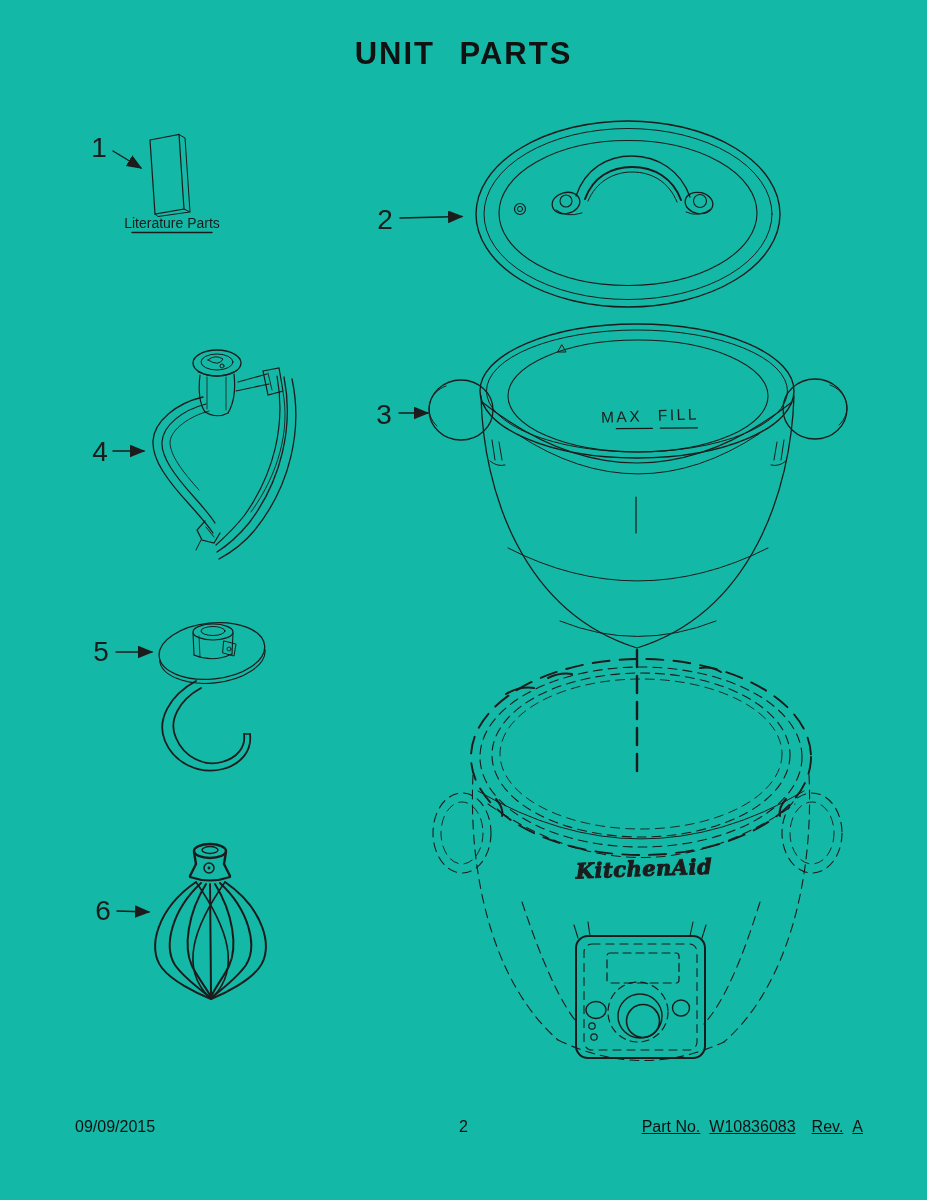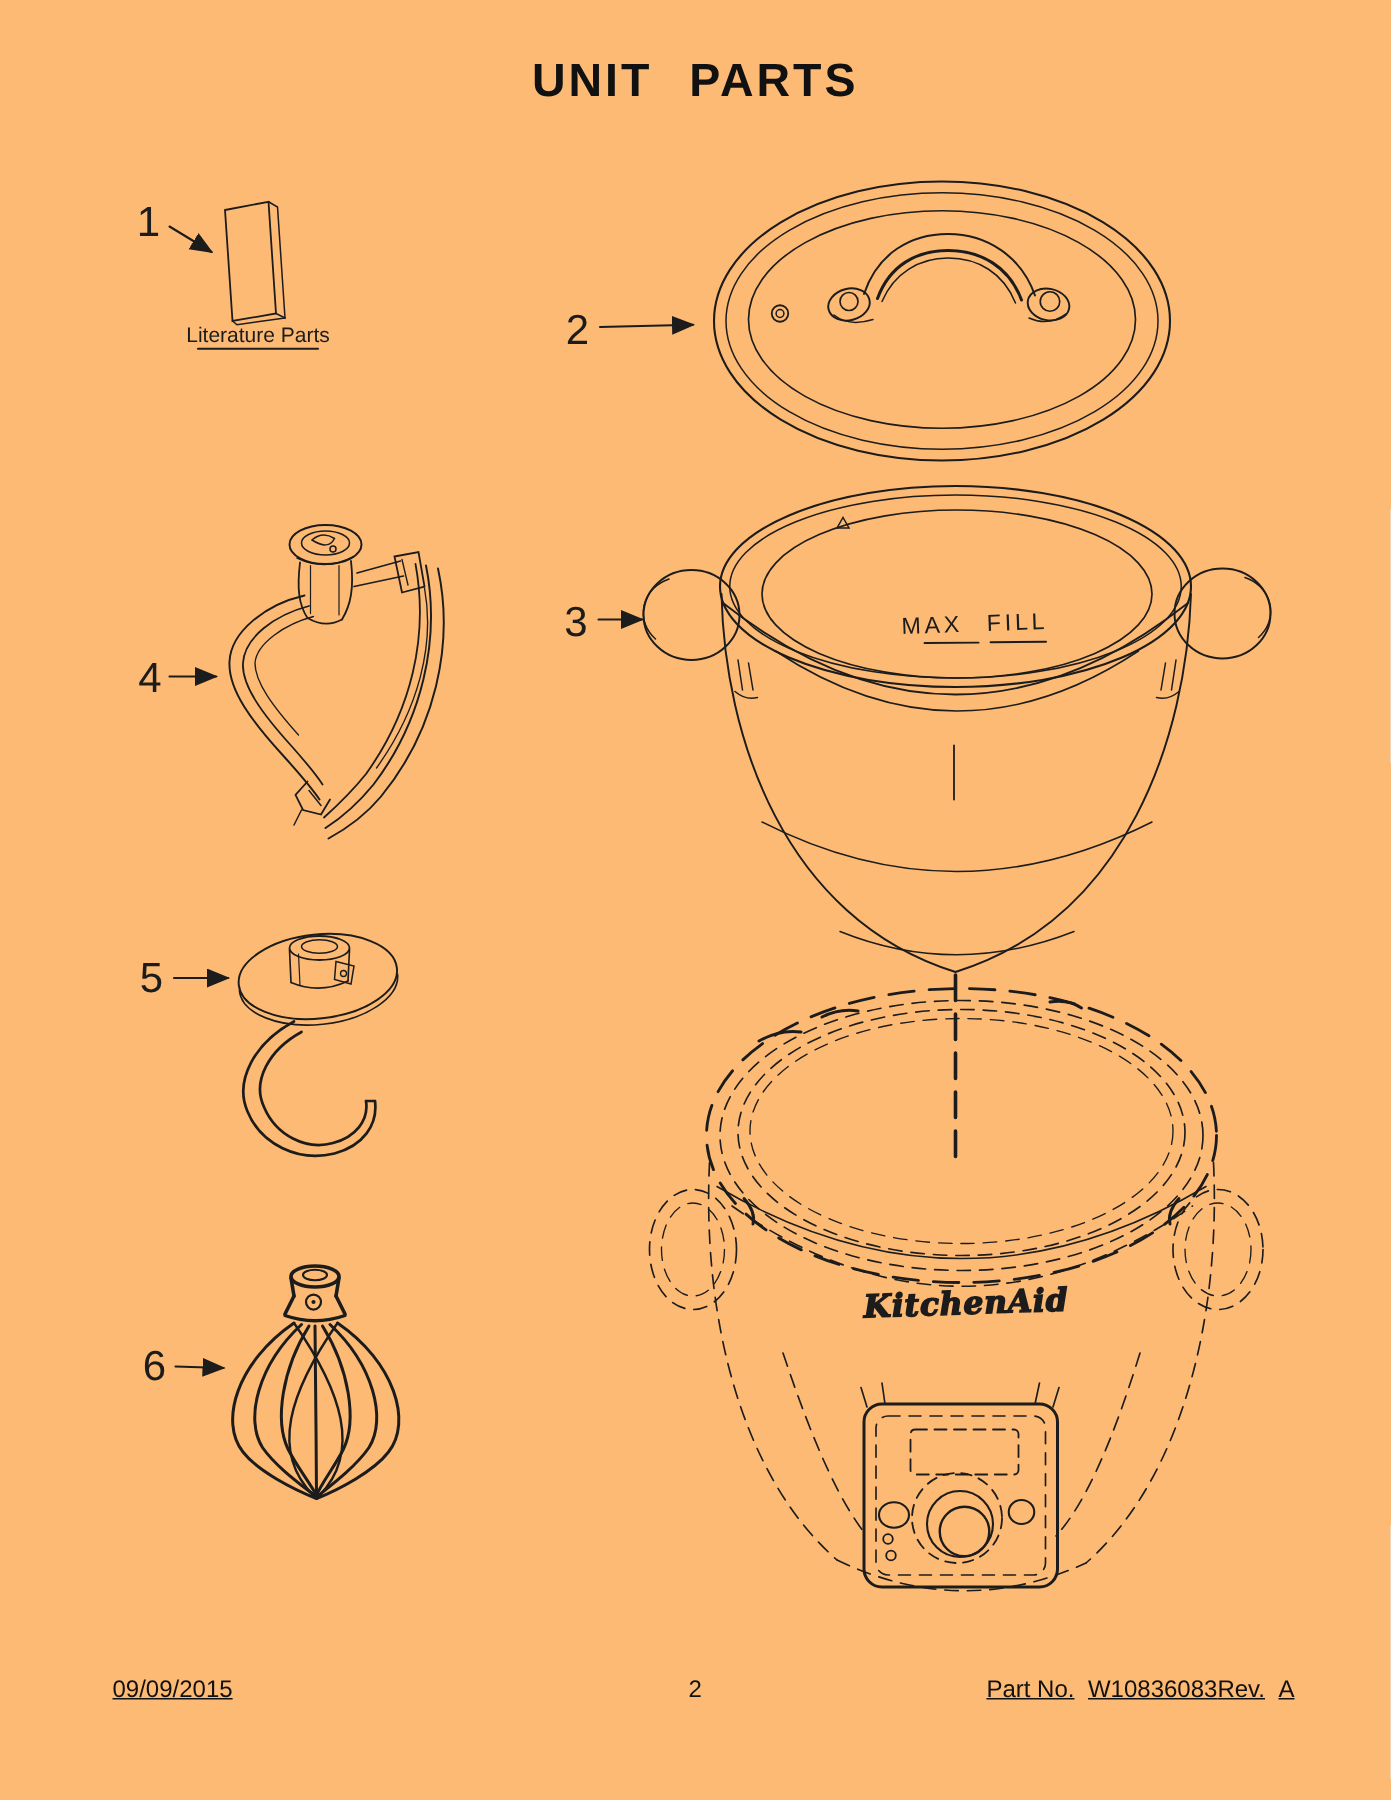--- a/index.html
+++ b/index.html
@@ -1,33 +1,33 @@
 <!DOCTYPE html>
 <html><head>
 <meta charset="utf-8">
 <style>
   html,body{margin:0;padding:0;background:#e8e8e8;}
   .page{
     position:relative;width:927px;height:1200px;margin:0 auto;
-    background:#fdba74;color:#1c1c1c;overflow:hidden;
+    background:#14b8a6;color:#1c1c1c;overflow:hidden;
     font-family:"Liberation Sans",sans-serif;
   }
   .page-title{
     position:absolute;top:36px;left:0;right:0;margin:0;
     text-align:center;font-size:31px;font-weight:bold;
     letter-spacing:2px;word-spacing:14px;color:#111;
   }
   .diagram{position:absolute;left:0;top:0;}
   .footer{position:absolute;left:0;top:1118px;width:100%;height:24px;font-size:16px;color:#111;}
-  .footer .date{position:absolute;left:75px;top:0;text-decoration:underline;}
+  .footer .date{position:absolute;left:75px;top:0;}
   .footer .pageno{position:absolute;left:50%;transform:translateX(-50%);top:0;}
   .footer .partno{position:absolute;right:64px;top:0;white-space:pre;}
   .footer .partno span{display:inline-block;text-decoration:underline;}
   .footer .partno .gap-s{margin-right:9px;}
-  .footer .partno .gap-m{}
+  .footer .partno .gap-m{margin-right:16px;}
   svg text{fill:#1c1c1c;}
   .num{font-family:"Liberation Sans",sans-serif;font-size:28px;}
   .small-label{font-family:"Liberation Sans",sans-serif;font-size:14px;}
 </style>
 </head>
 <body>
 
 <div class="page">
 
   <h1 class="page-title">UNIT PARTS</h1>

